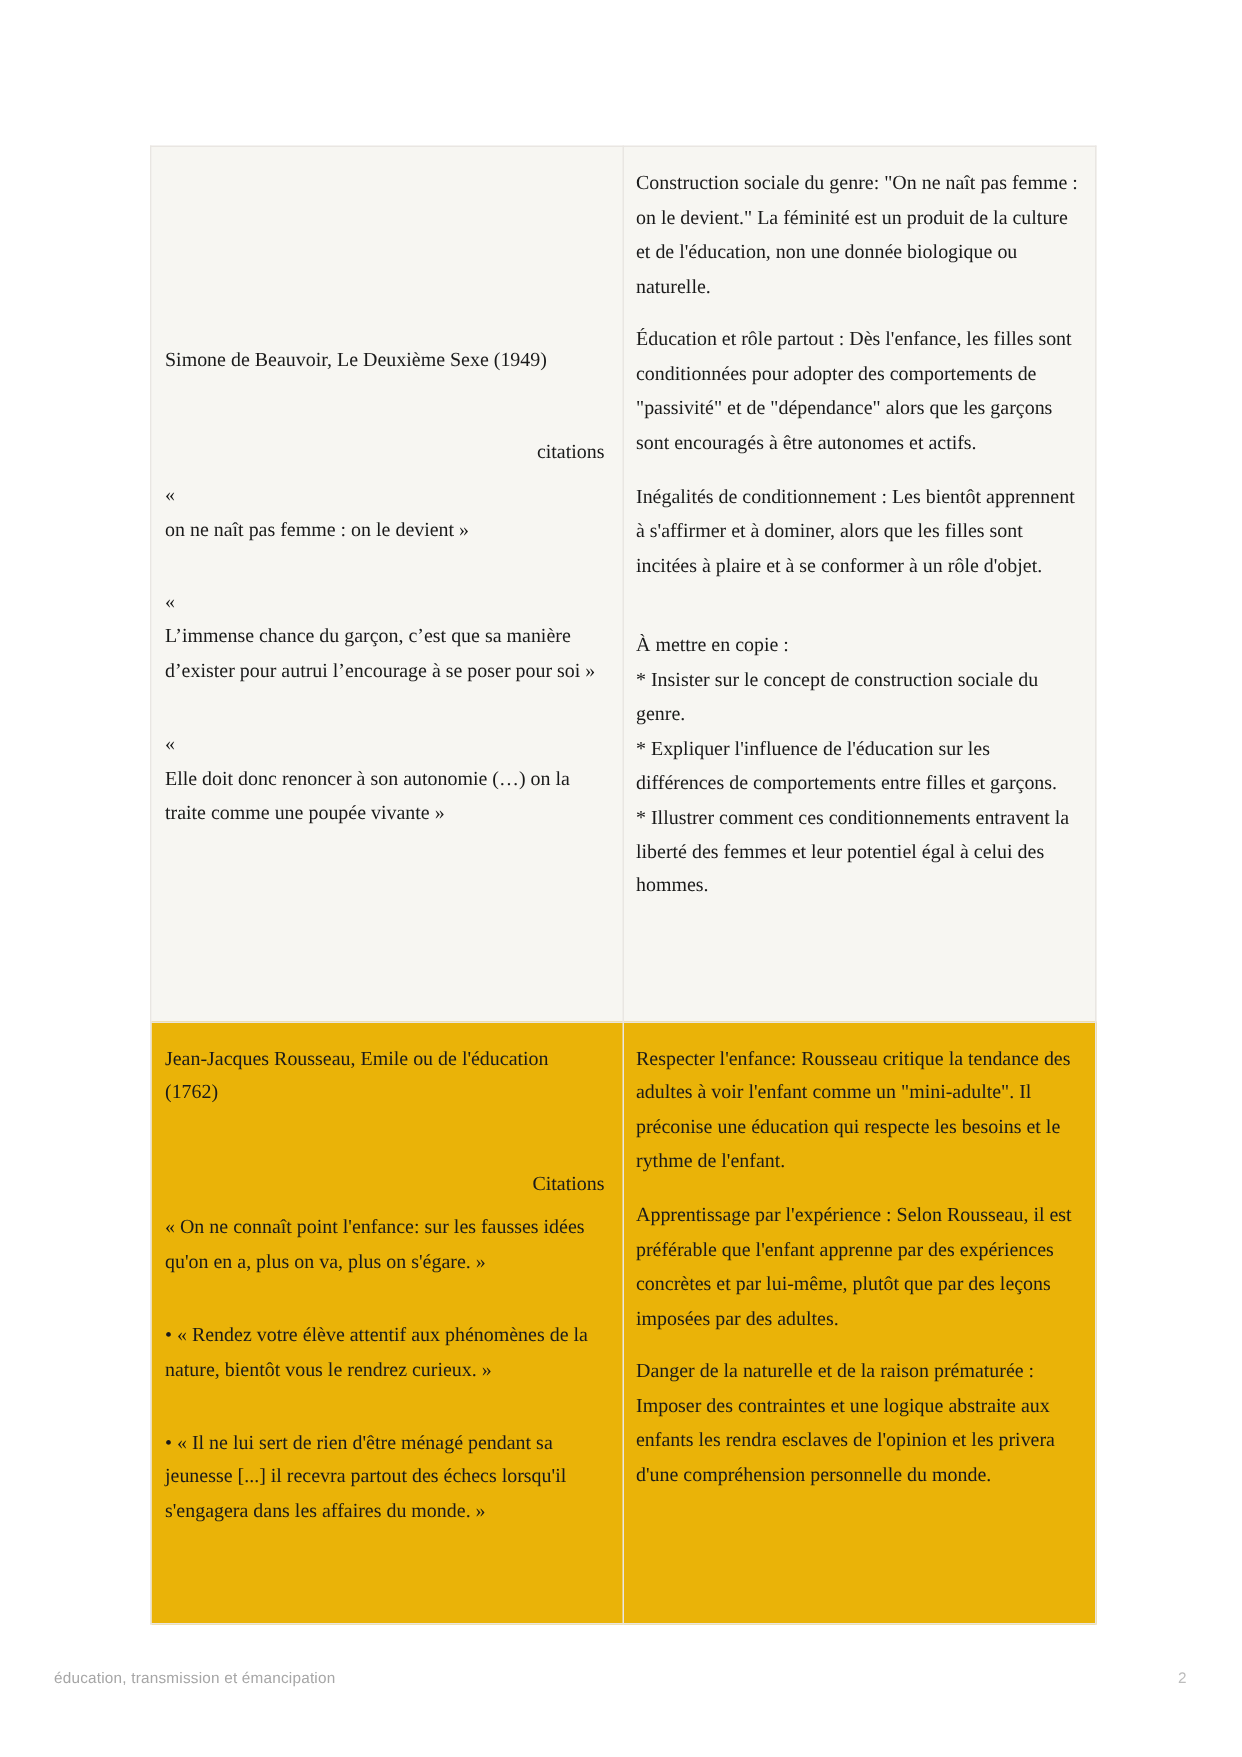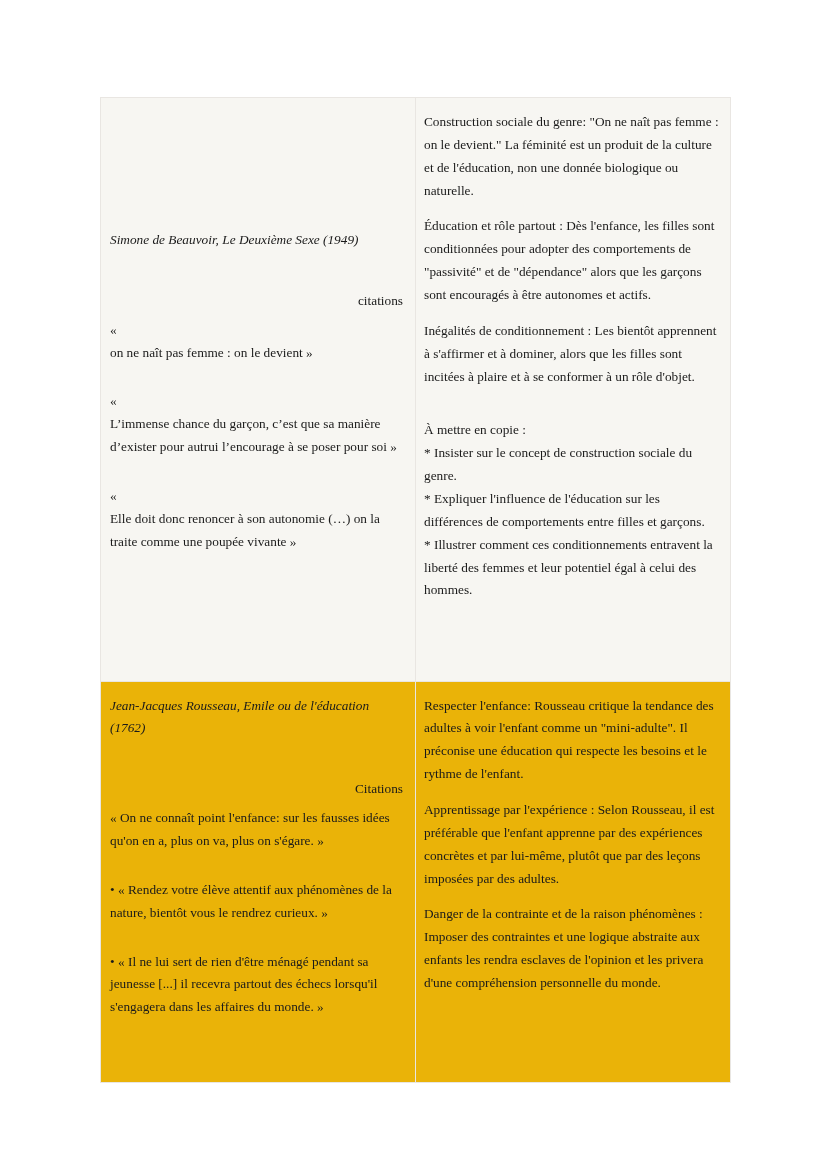--- a/index.html
+++ b/index.html
@@ -56,21 +56,21 @@
   }
 
   .para {
     margin: 0 0 13px 0;
   }
   .para:last-child { margin-bottom: 0; }
 
   .para.tight { margin-bottom: 0; }
   .para.gap-sm { margin-bottom: 6px; text-align: right; }
   .para.gap-lg { margin-bottom: 26px; }
-  .para.gap-xl { margin-bottom: 38px; font-style: italic; }
+  .para.gap-xl { margin-bottom: 38px; }
 
   .bold { font-weight: normal; }
 
   .spacer-top { height: 118px; }
   .spacer-row1-bottom { height: 100px; }
   .spacer-r2-bottom { height: 36px; }
   .spacer-right-block { height: 18px; }
 
   .footer {
     position: absolute;
@@ -175,24 +175,28 @@
 
             <p class="para">
               <span class="bold">Respecter l'enfance</span><span>: </span><span>Rousseau critique la tendance des adultes à voir l'enfant comme un "mini-adulte". Il préconise une éducation qui respecte les besoins et le rythme de l'enfant.</span>
             </p>
 
             <p class="para">
               <span class="bold">Apprentissage par l'expérience</span><span> : </span><span>Selon Rousseau, il est préférable que l'enfant apprenne par des expériences concrètes et par lui-même, plutôt que par des leçons imposées par des adultes.</span>
             </p>
 
             <p class="para">
-              <span class="bold">Danger de la contrainte et de la raison phénomènes</span><span> : </span><span>Imposer des contraintes et une logique abstraite aux enfants les rendra esclaves de l'opinion et les privera d'une compréhension personnelle du monde.</span>
+              <span class="bold">Danger de la naturelle et de la raison prématurée</span><span> : </span><span>Imposer des contraintes et une logique abstraite aux enfants les rendra esclaves de l'opinion et les privera d'une compréhension personnelle du monde.</span>
             </p>
 
           </div>
         </td>
       </tr>
 
     </tbody>
   </table>
 
+  <div class="footer">
+    <div class="footer-left">éducation, transmission et émancipation</div>
+    <div class="footer-right">2</div>
+  </div>
 
 </div>
 
 </body></html>

